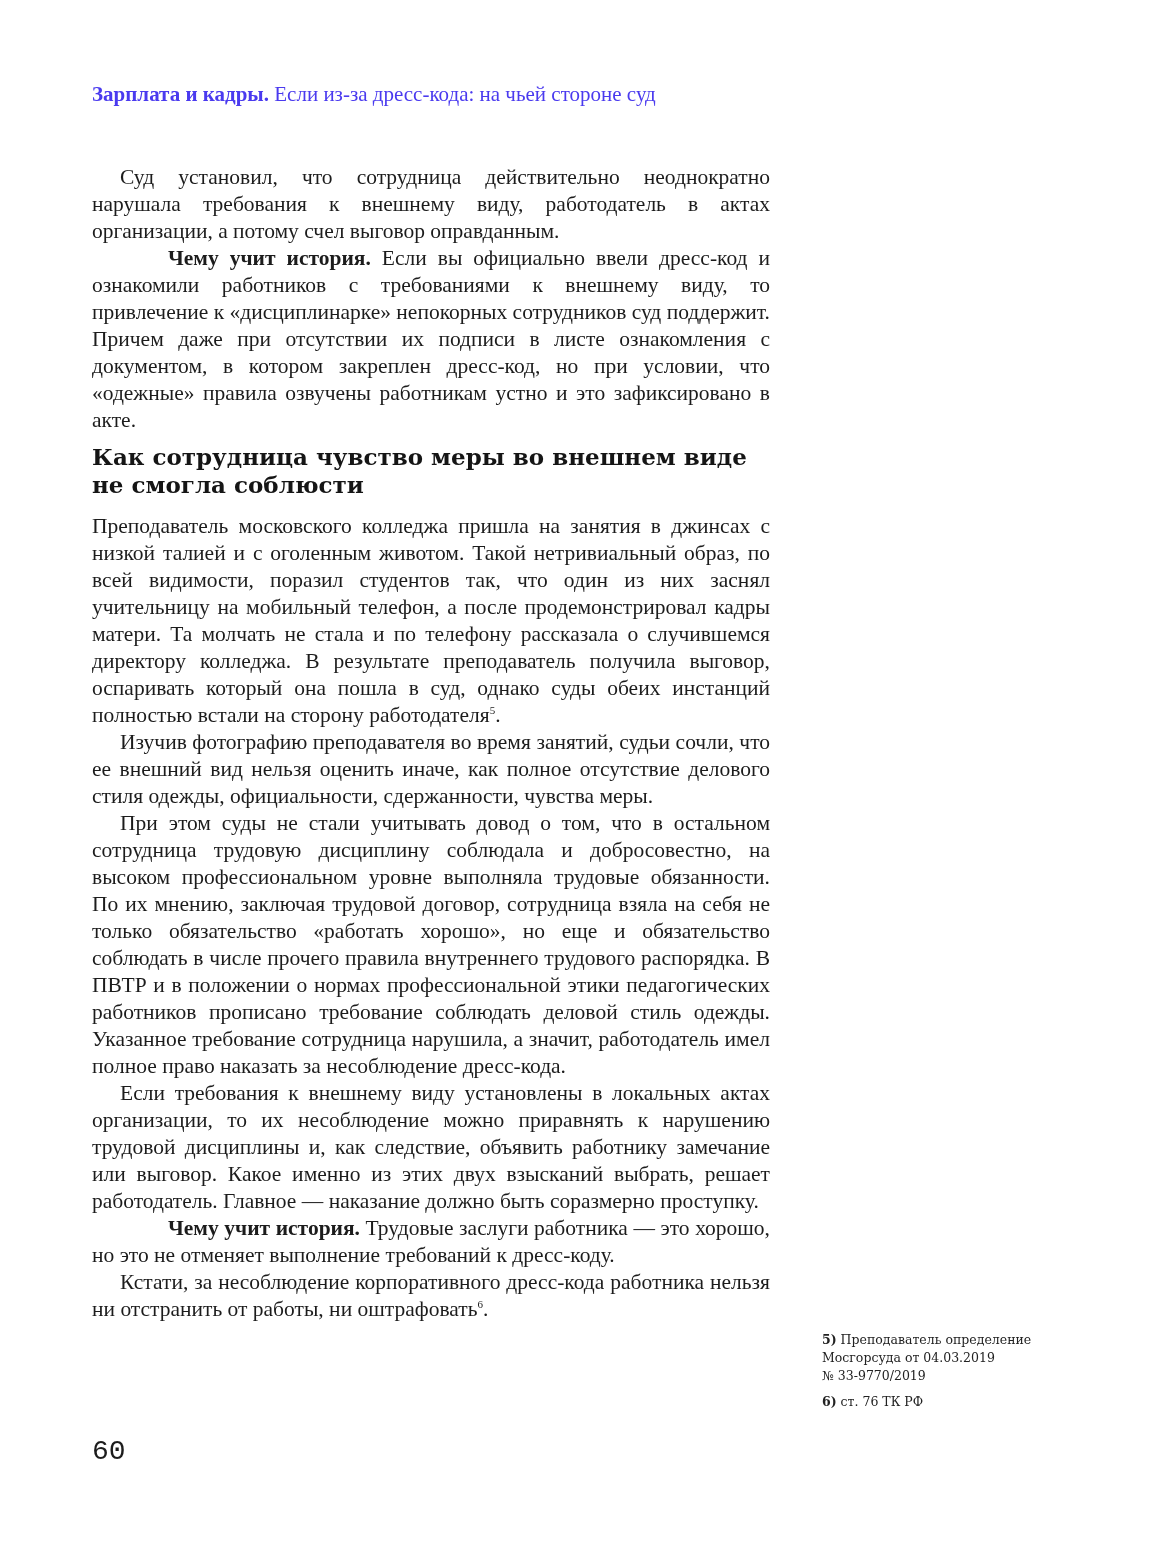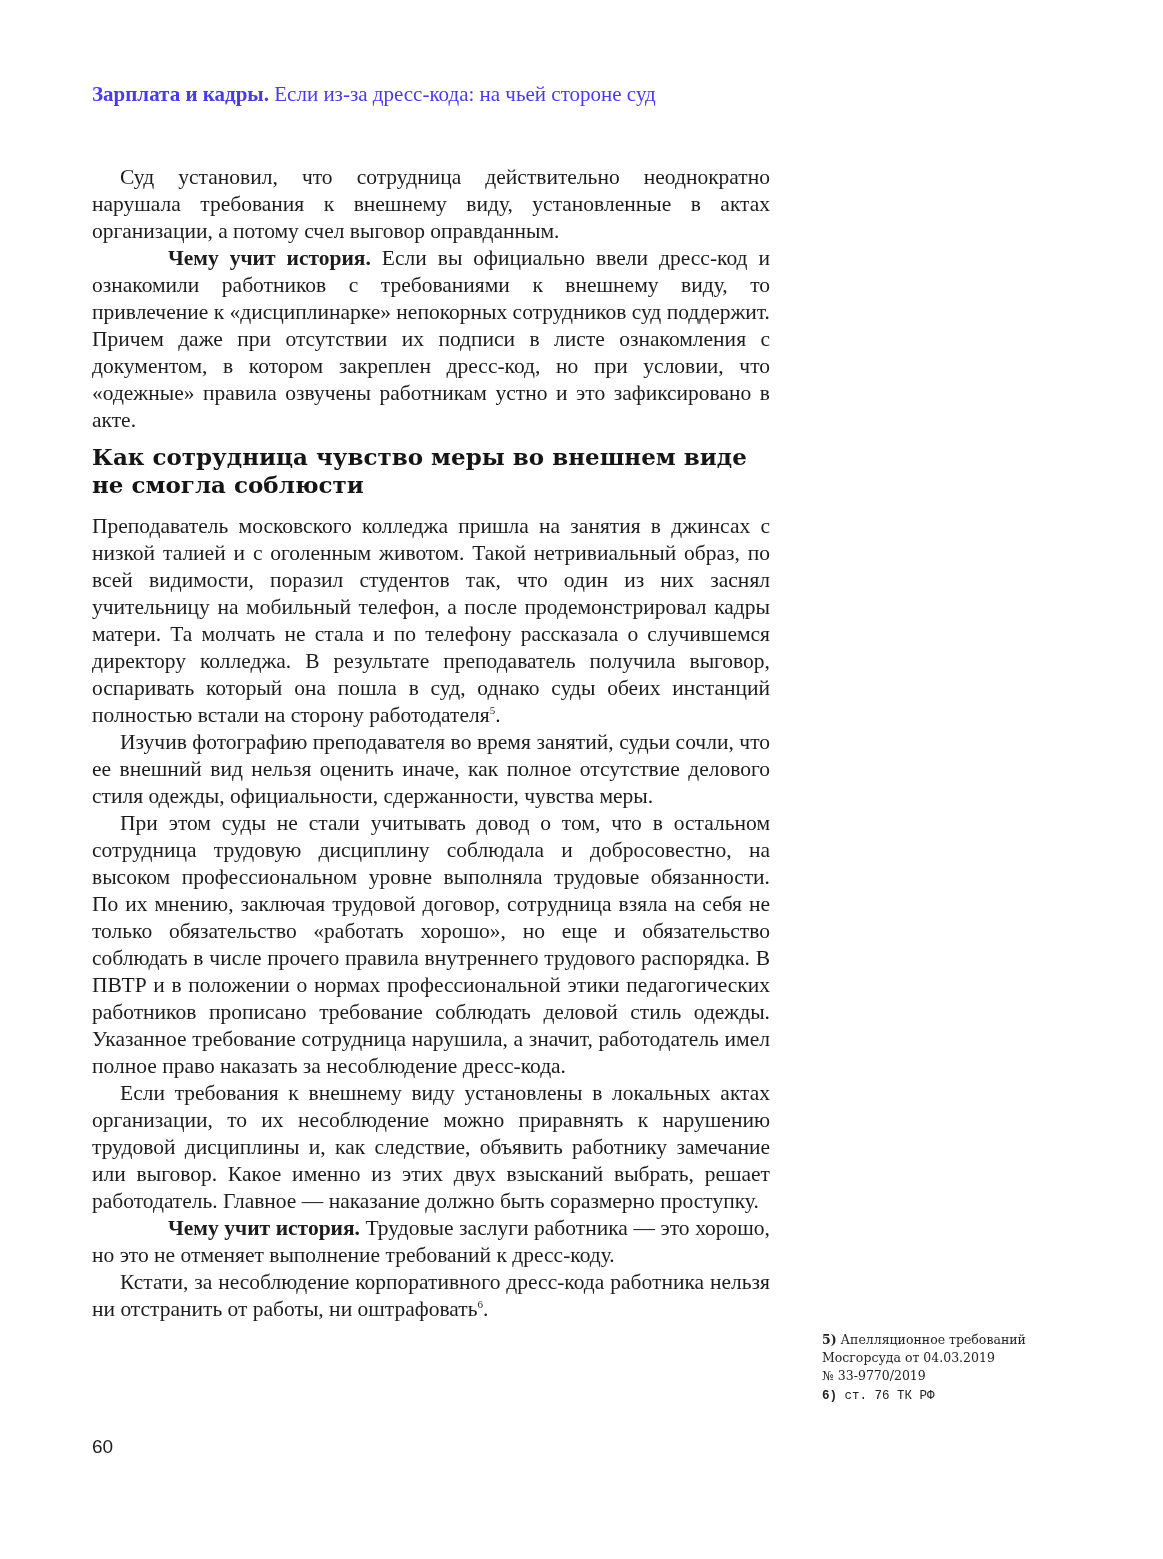--- a/index.html
+++ b/index.html
@@ -25,56 +25,56 @@
     font-family: "DejaVu Serif", serif; font-weight: bold; font-size: 23px; line-height: 28px;
     color: #151515;
   }
   #block2 { top: 513px; }
   sup { font-size: 11px; line-height: 0; vertical-align: super; }
   .footnotes {
     position: absolute; left: 822px; top: 1331px; width: 250px;
     font-family: "DejaVu Serif", serif; font-size: 12.5px; line-height: 18px; color: #222;
   }
   .footnotes div b { font-weight: bold; }
-  .fn-gap { margin-top: 2px; font-family: Liberation Mono, monospace; }
+  .fn-gap { margin-top: 8px; }
   .page-num {
     position: absolute; left: 92px; top: 1436px;
-    font-family: Liberation Sans, sans-serif; font-size: 19px; color: #1c1c1c;
+    font-family: Liberation Mono, monospace; font-size: 28px; color: #1c1c1c;
   }
 </style>
 </head>
 <body>
 
 <div class="page">
 
   <div class="running-head">
     <b>Зарплата и кадры.</b>
     <span>Если из-за дресс-кода: на чьей стороне суд</span>
   </div>
 
   <div class="body-col" id="block1">
-    <p class="indent">Суд установил, что сотрудница действительно неоднократно нарушала требования к внешнему виду, установленные в актах организации, а потому счел выговор оправданным.</p>
+    <p class="indent">Суд установил, что сотрудница действительно неоднократно нарушала требования к внешнему виду, работодатель в актах организации, а потому счел выговор оправданным.</p>
     <p class="indent"><b>Чему учит история.</b><span> Если вы официально ввели дресс-код и ознакомили работников с требованиями к внешнему виду, то привлечение к «дисциплинарке» непокорных сотрудников суд поддержит. Причем даже при отсутствии их подписи в листе ознакомления с документом, в котором закреплен дресс-код, но при условии, что «одежные» правила озвучены работникам устно и это зафиксировано в акте.</span></p>
   </div>
 
   <div class="section-title">Как сотрудница чувство меры во внешнем виде не смогла соблюсти</div>
 
   <div class="body-col" id="block2">
     <p><span>Преподаватель московского колледжа пришла на занятия в джинсах с низкой талией и с оголенным животом. Такой нетривиальный образ, по всей видимости, поразил студентов так, что один из них заснял учительницу на мобильный телефон, а после продемонстрировал кадры матери. Та молчать не стала и по телефону рассказала о случившемся директору колледжа. В результате преподаватель получила выговор, оспаривать который она пошла в суд, однако суды обеих инстанций полностью встали на сторону работодателя</span><sup>5</sup>.</p>
     <p class="indent">Изучив фотографию преподавателя во время занятий, судьи сочли, что ее внешний вид нельзя оценить иначе, как полное отсутствие делового стиля одежды, официальности, сдержанности, чувства меры.</p>
     <p class="indent">При этом суды не стали учитывать довод о том, что в остальном сотрудница трудовую дисциплину соблюдала и добросовестно, на высоком профессиональном уровне выполняла трудовые обязанности. По их мнению, заключая трудовой договор, сотрудница взяла на себя не только обязательство «работать хорошо», но еще и обязательство соблюдать в числе прочего правила внутреннего трудового распорядка. В ПВТР и в положении о нормах профессиональной этики педагогических работников прописано требование соблюдать деловой стиль одежды. Указанное требование сотрудница нарушила, а значит, работодатель имел полное право наказать за несоблюдение дресс-кода.</p>
     <p class="indent">Если требования к внешнему виду установлены в локальных актах организации, то их несоблюдение можно приравнять к нарушению трудовой дисциплины и, как следствие, объявить работнику замечание или выговор. Какое именно из этих двух взысканий выбрать, решает работодатель. Главное — наказание должно быть соразмерно проступку.</p>
     <p class="indent"><b>Чему учит история.</b><span> Трудовые заслуги работника — это хорошо, но это не отменяет выполнение требований к дресс-коду.</span></p>
     <p class="indent"><span>Кстати, за несоблюдение корпоративного дресс-кода работника нельзя ни отстранить от работы, ни оштрафовать</span><sup>6</sup>.</p>
   </div>
 
   <div class="footnotes">
     <div>
       <b>5)</b>
-      <span>Апелляционное требований</span><br>
+      <span>Преподаватель определение</span><br>
       <span>Мосгорсуда от 04.03.2019</span><br>
       <span>№ 33-9770/2019</span>
     </div>
     <div class="fn-gap">
       <b>6)</b>
       <span>ст. 76 ТК РФ</span>
     </div>
   </div>
 
   <div class="page-num">60</div>

